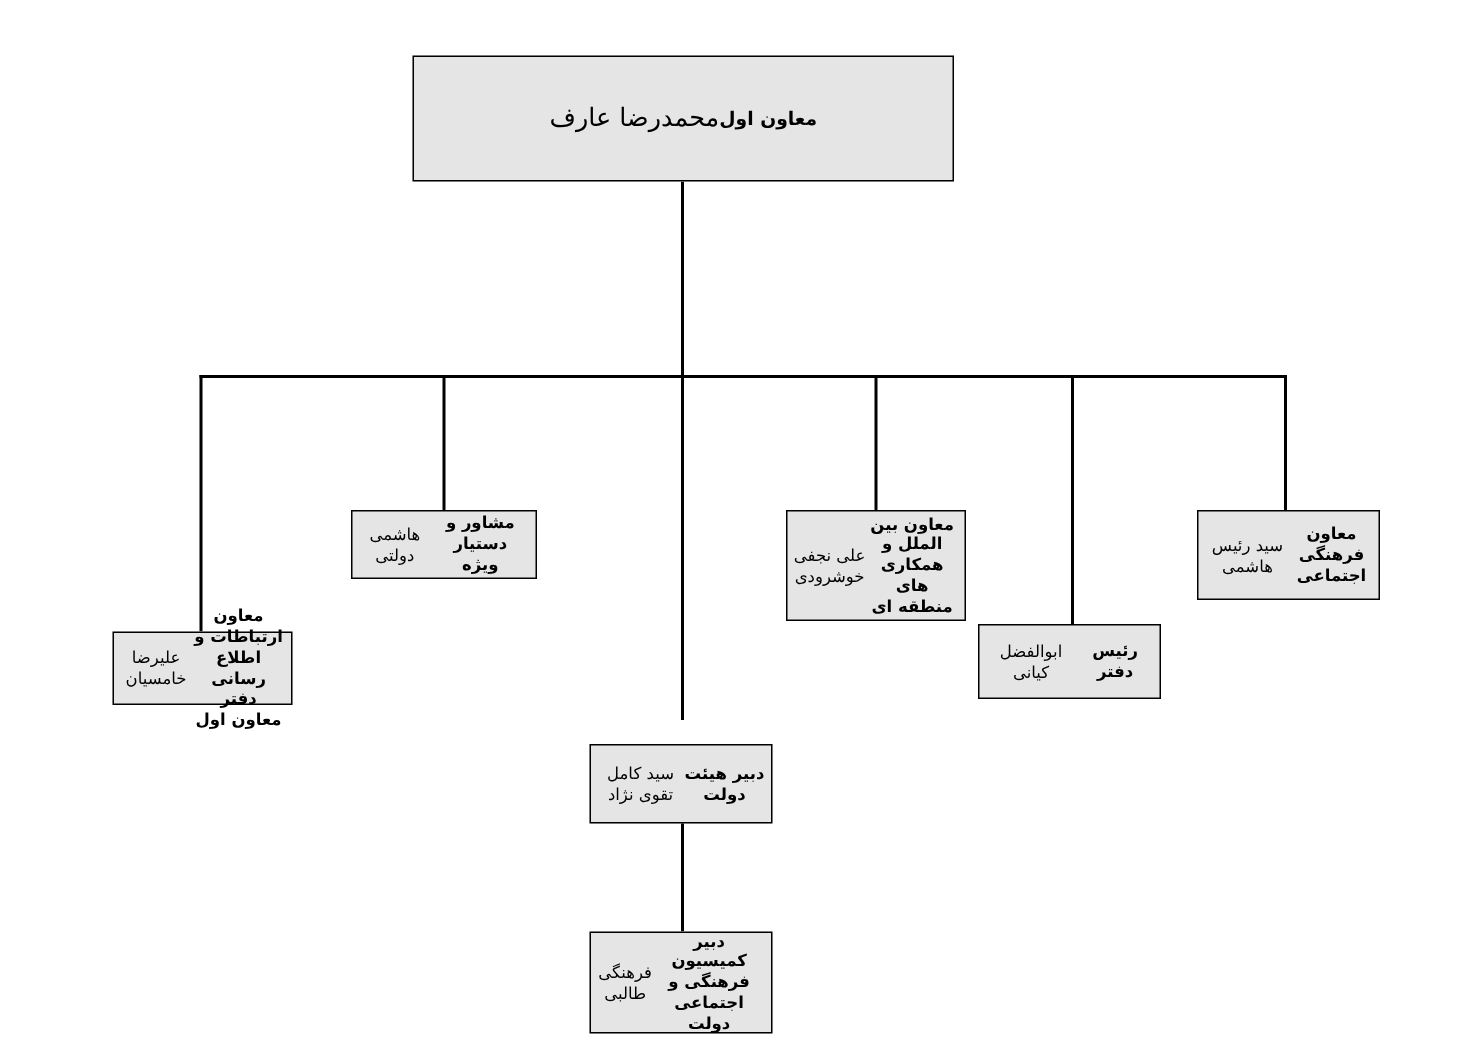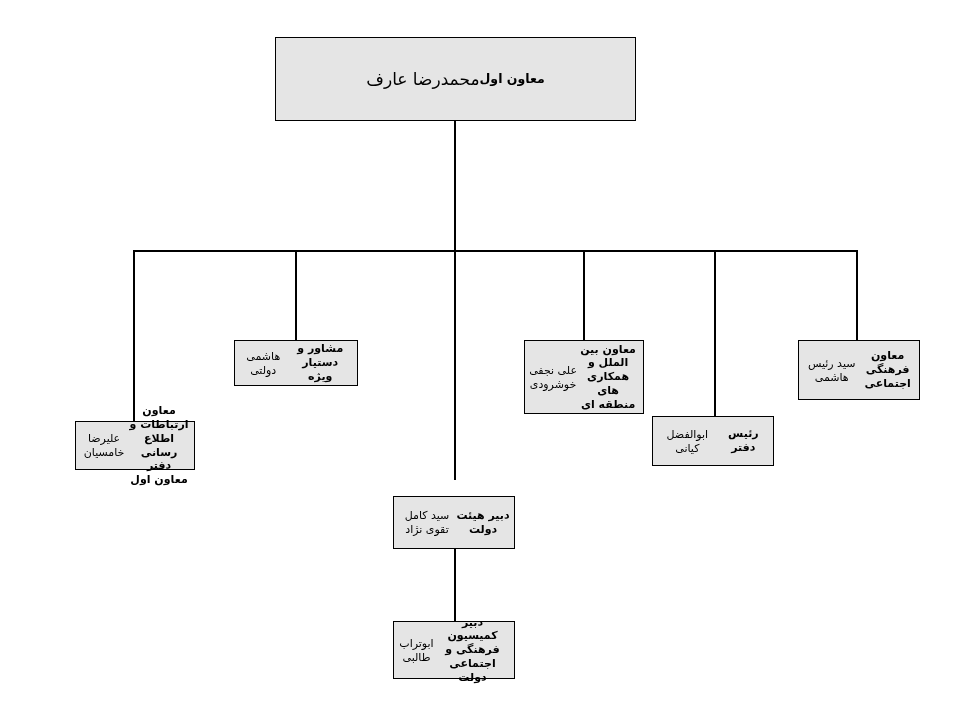--- a/index.html
+++ b/index.html
@@ -115,19 +115,19 @@
   <div class="node-box node-sub" id="node-office-head" style="left:652px; top:416px; width:122px; height:50px;align-items:center;">
     <div class="node-title">رئیس دفتر</div>
     <div class="node-person">ابوالفضل کیانی</div>
   </div>
 
   <div class="node-box node-sub" id="node-cabinet-secretary" style="left:393px; top:480px; width:122px; height:53px;margin-top:16px;">
     <div class="node-title">دبیر هیئت دولت</div>
     <div class="node-person">سید کامل تقوی نژاد</div>
   </div>
 
-  <div class="node-box node-sub" id="node-commission-secretary" style="left:393px; top:621px; width:122px; height:58px;">
+  <div class="node-box node-sub" id="node-commission-secretary" style="left:393px; top:621px; width:122px; height:68px;">
     <div class="node-title">دبیر کمیسیون فرهنگی و
 اجتماعی دولت</div>
-    <div class="node-person">ابوتراب طالبی</div>
+    <div class="node-person">فرهنگی طالبی</div>
   </div>
 
 </div>
 
 </body></html>

